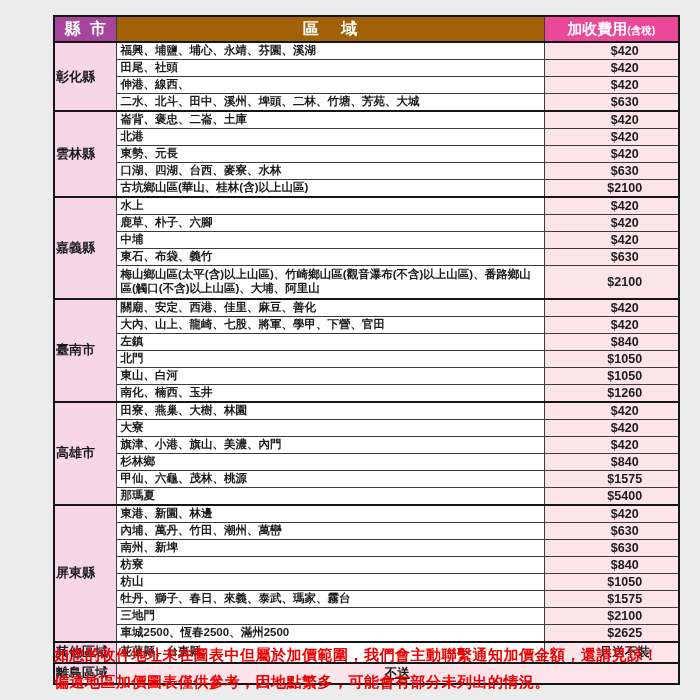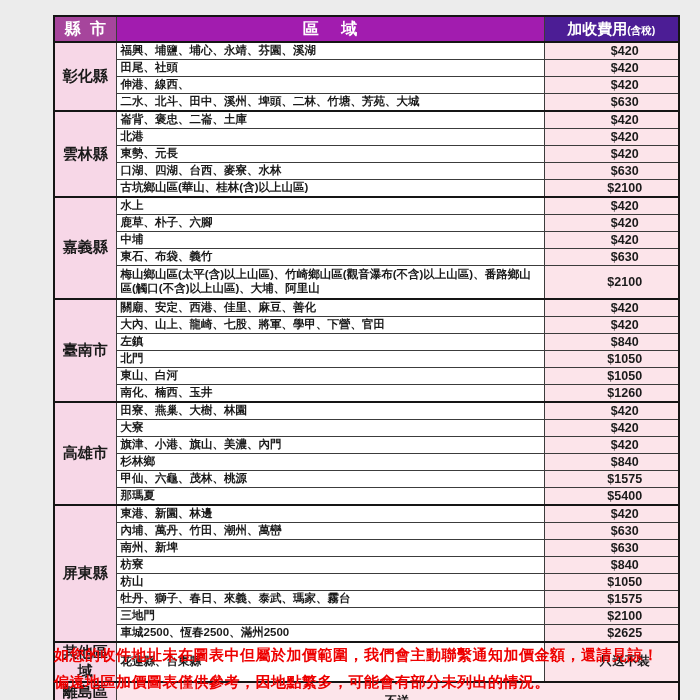--- a/index.html
+++ b/index.html
@@ -12,31 +12,31 @@
   .table-wrap { position:absolute; left:53px; top:15px; width:625px; }
   table {
     border-collapse:collapse; table-layout:fixed; width:100%;
     border:2px solid #151515;
     background:#fff;
   }
   th,td { border:1px solid #3c3c3c; overflow:hidden; }
   thead tr { height:26px;padding-left:22px; }
   th { color:#ffffff; font-size:16px; font-weight:bold; padding:0; text-align:center; }
   .h-county { background:#a6459c; word-spacing:5px; }
-  .h-region { background:#a21caf; word-spacing:18px; }
-  .h-fee    { background:#4c1d95; font-size:15px; }
+  .h-region { background:#a16207; word-spacing:18px; }
+  .h-fee    { background:#ec4899; font-size:15px; }
   .fee-note { font-size:10.5px; }
   col.c-county { width:62px; }
   col.c-region { width:428px; }
   col.c-fee    { width:135px; }
   tbody tr { height:16px; }
   tr.tall   { height:33px; }
   tr.bottom { height:15px; }
   .county-cell {
-    background:#f7d7e7; text-align:center; font-size:15px; padding:0 1px;
+    background:#f7d7e7; text-align:left; font-size:13px; padding:0 1px;
     vertical-align:middle;
   }
   .region-cell {
     background:#ffffff; font-size:11.5px; padding:0 4px; text-align:left;
     line-height:1.18; vertical-align:middle;margin-left:23px;
   }
   .fee-cell {
     background:#fce4ea; text-align:center; font-size:12.5px; vertical-align:middle;padding-left:28px;
   }
   .merged-cell {

